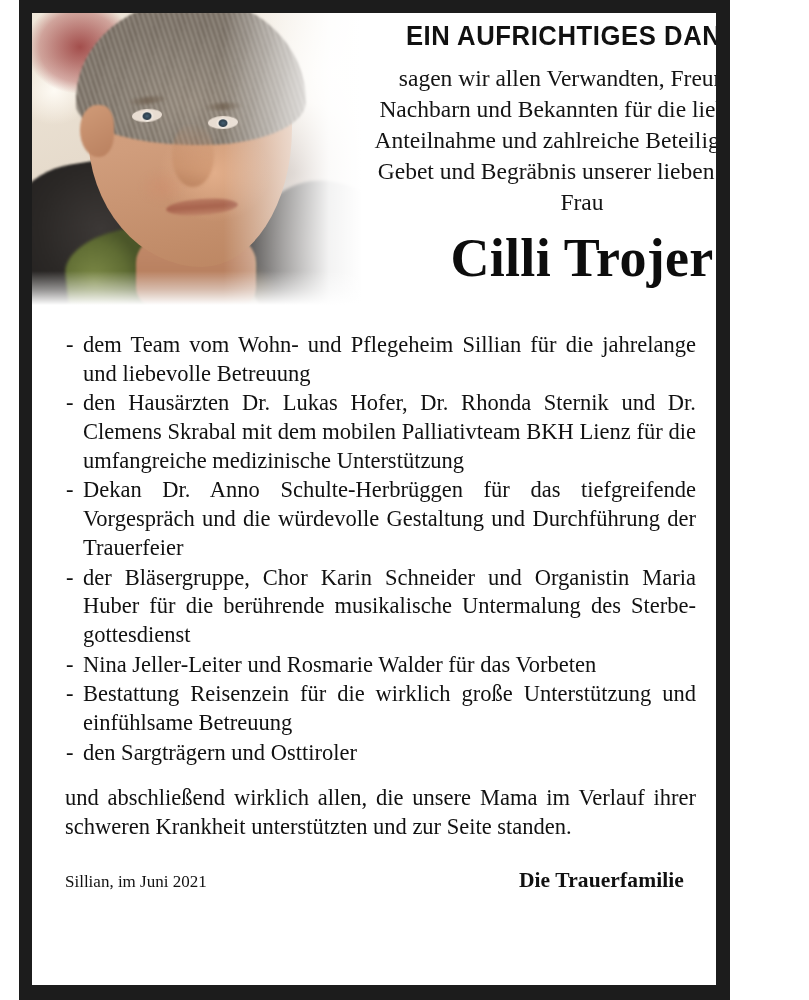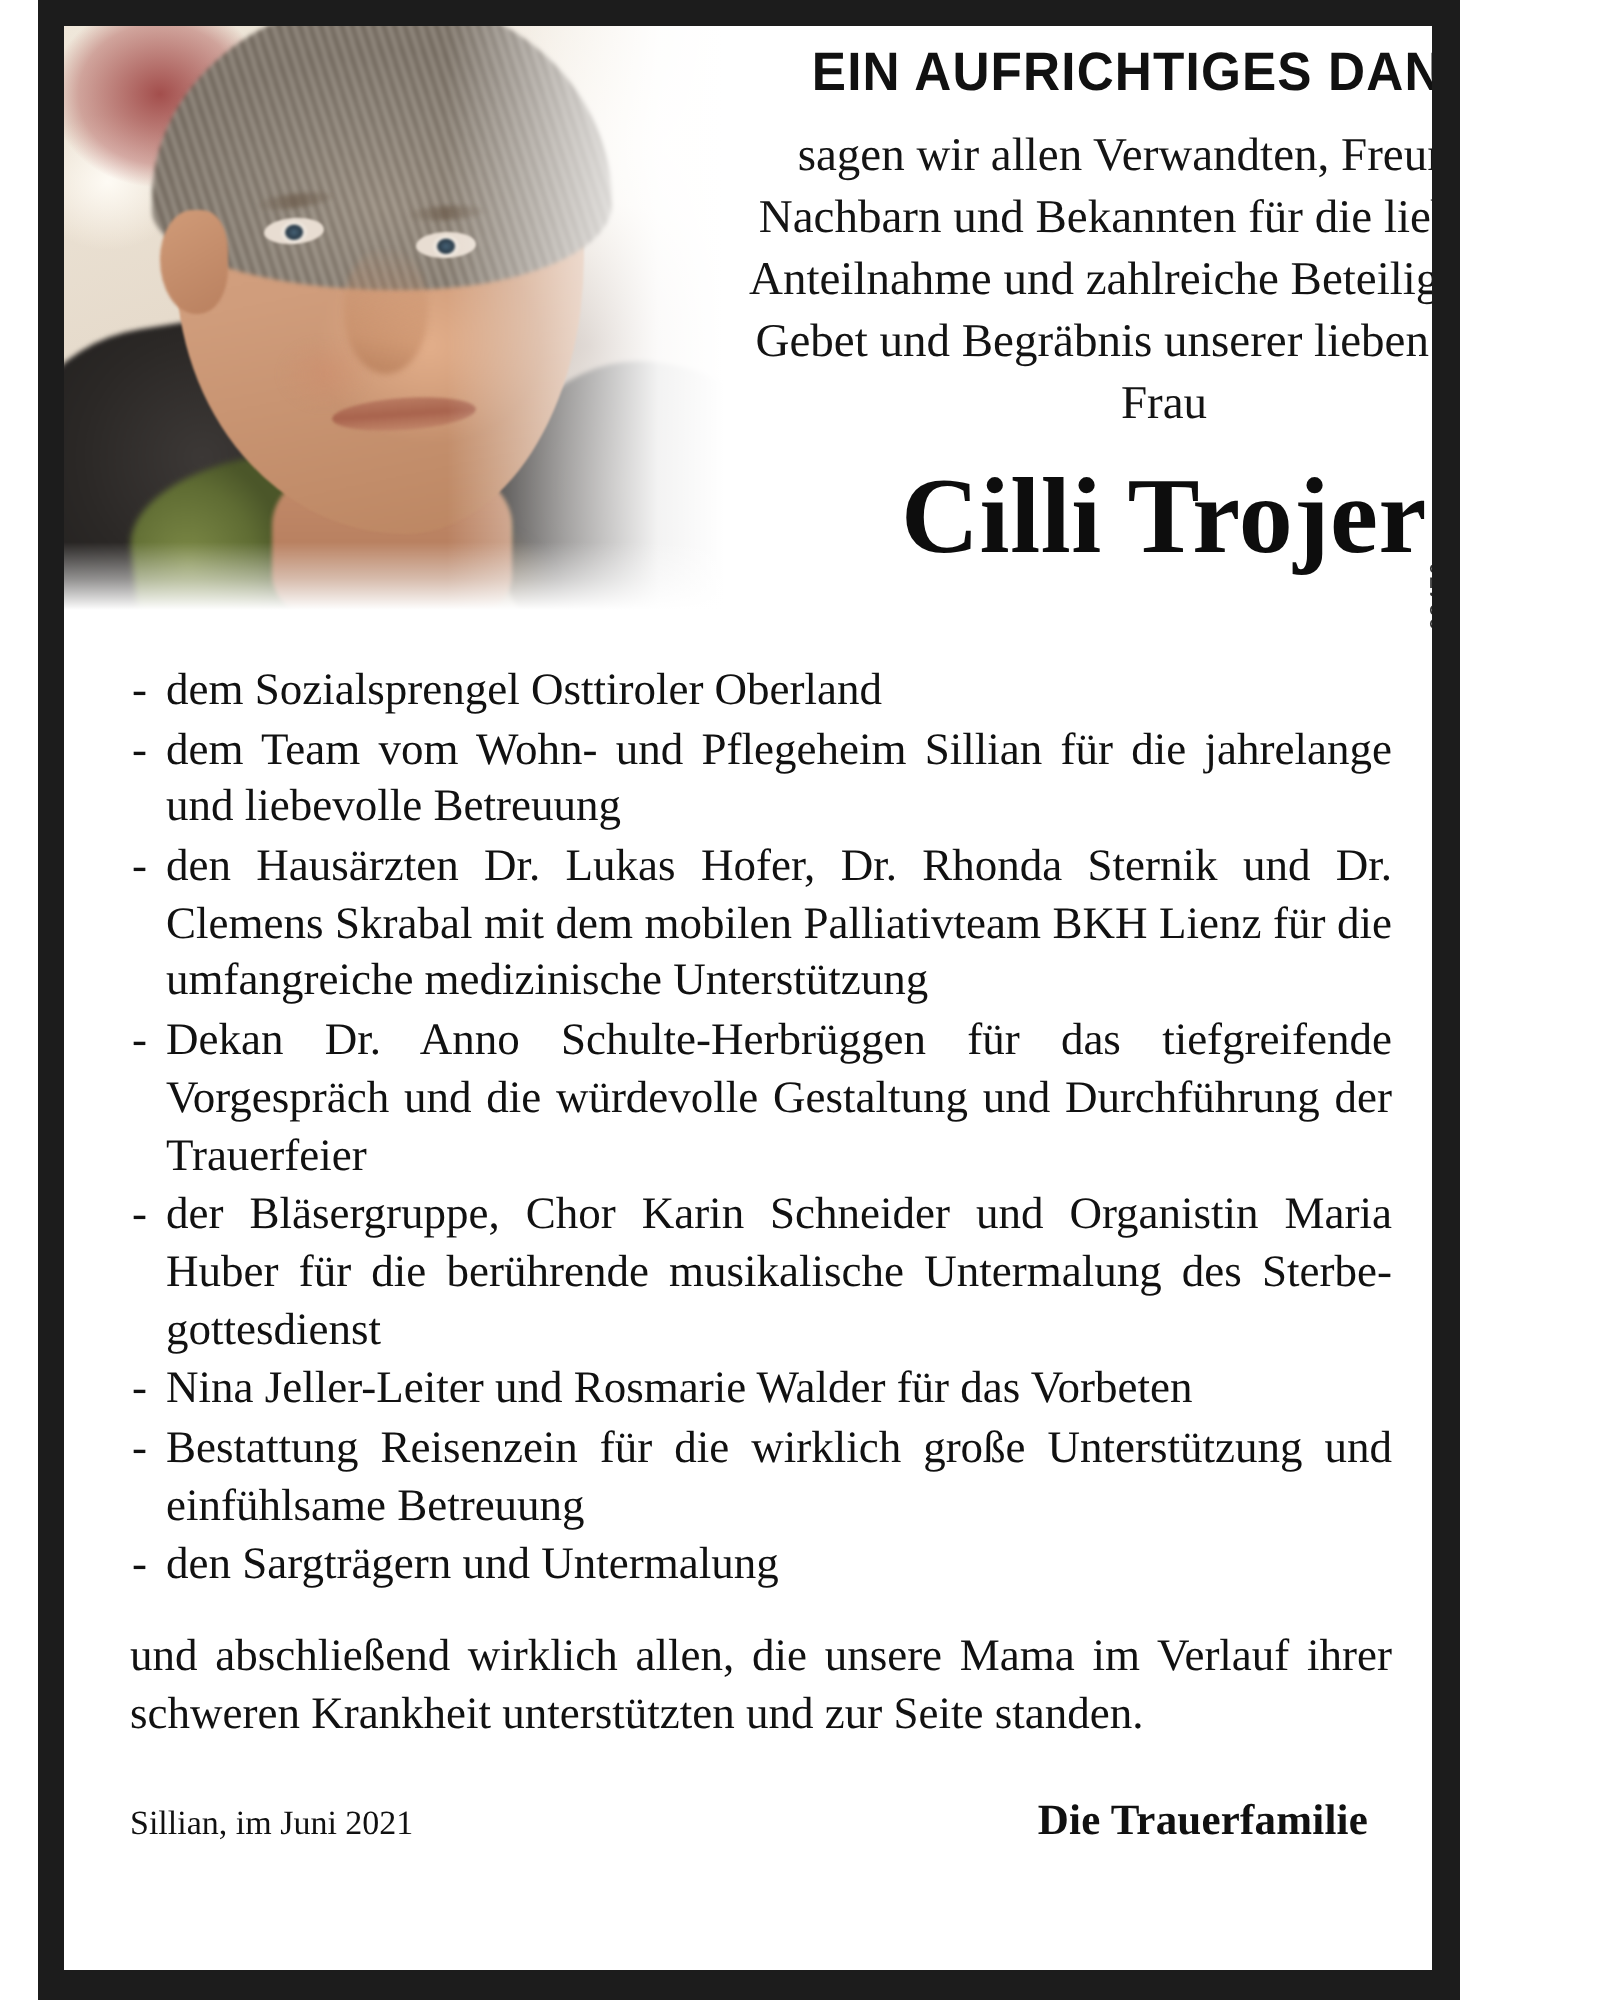--- a/index.html
+++ b/index.html
@@ -322,28 +322,27 @@
       <div class="danke-heading">EIN AUFRICHTIGES DANKE</div>
       <div class="danke-lead">sagen wir allen Verwandten, Freunden, Nachbarn und Bekannten für die liebevolle Anteilnahme und zahlreiche Beteiligung am Gebet und Begräbnis unserer lieben Mama, Frau</div>
       <div class="deceased-name">Cilli Trojer</div>
     </div>
 
     <div class="ref-number">92476</div>
 
     <div class="body-area">
 
       <ul class="thanks-list">
-        <li class="thanks-item">dem Sozialsprengel Osttiroler Oberland</li>
         <li class="thanks-item">dem Team vom Wohn- und Pflegeheim Sillian für die jahrelange und liebevolle Betreuung</li>
         <li class="thanks-item">den Hausärzten Dr. Lukas Hofer, Dr. Rhonda Sternik und Dr. Clemens Skrabal mit dem mobilen Palliativteam BKH Lienz für die umfangreiche medizinische Unterstützung</li>
         <li class="thanks-item">Dekan Dr. Anno Schulte-Herbrüggen für das tiefgreifende Vorgespräch und die würdevolle Gestaltung und Durchführung der Trauerfeier</li>
         <li class="thanks-item">der Bläsergruppe, Chor Karin Schneider und Organistin Maria Huber für die berührende musikalische Untermalung des Sterbe-gottesdienst</li>
         <li class="thanks-item">Nina Jeller-Leiter und Rosmarie Walder für das Vorbeten</li>
         <li class="thanks-item">Bestattung Reisenzein für die wirklich große Unterstützung und einfühlsame Betreuung</li>
-        <li class="thanks-item">den Sargträgern und Untermalung</li>
+        <li class="thanks-item">den Sargträgern und Osttiroler</li>
       </ul>
 
       <div class="closing-para">und abschließend wirklich allen, die unsere Mama im Verlauf ihrer schweren Krankheit unterstützten und zur Seite standen.</div>
 
       <div class="signature-row">
         <div class="sig-place">Sillian, im Juni 2021</div>
         <div class="sig-family">Die Trauerfamilie</div>
       </div>
     </div>
 

